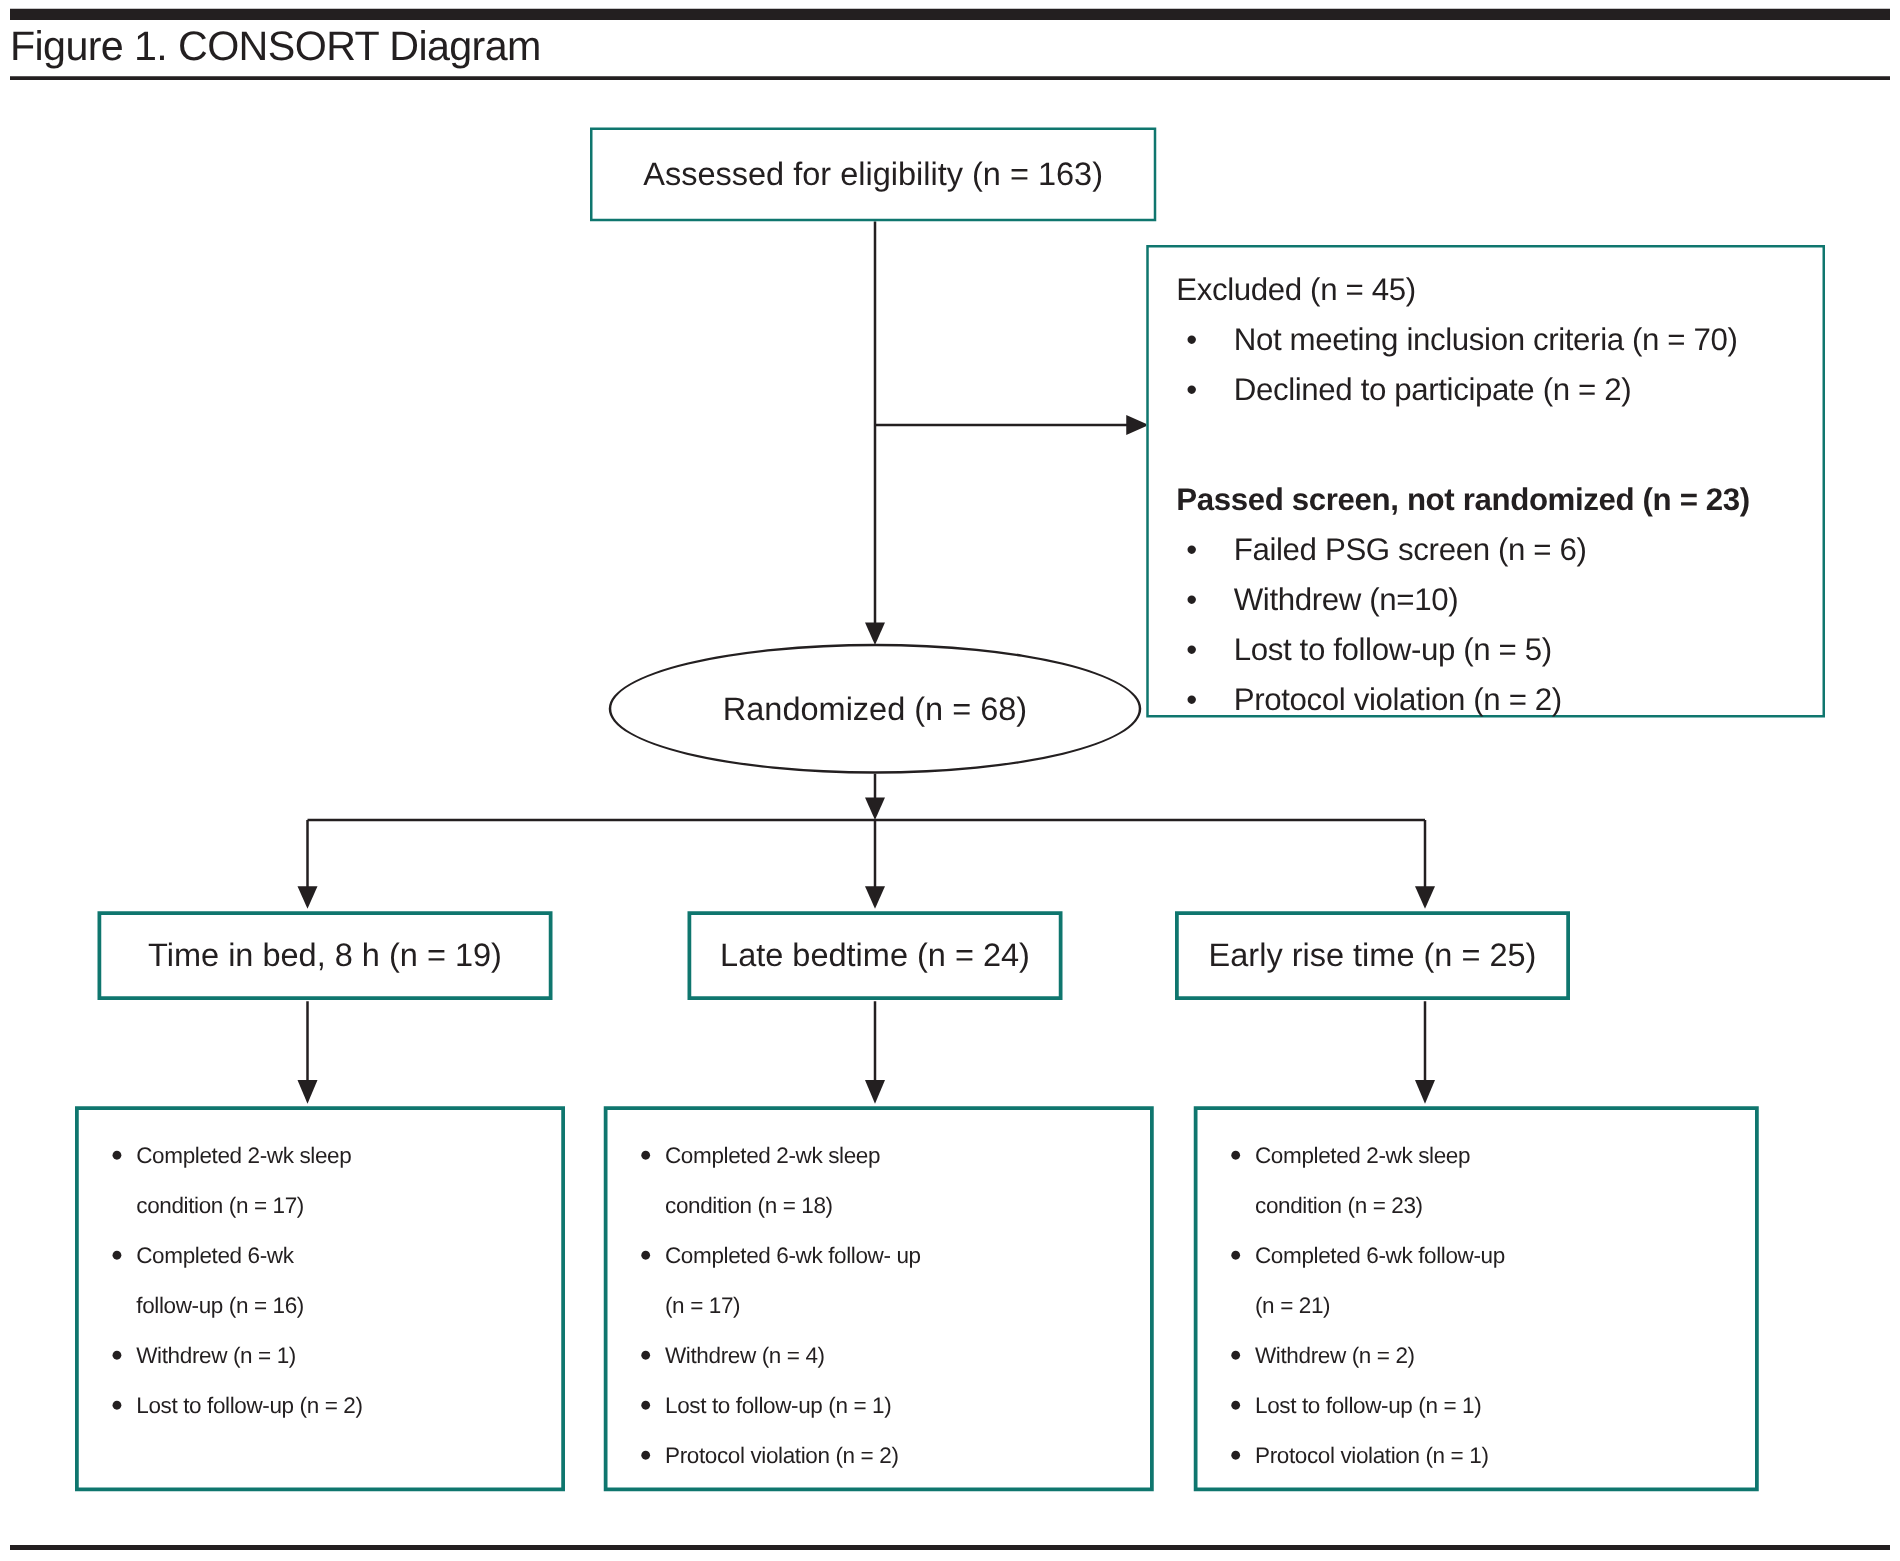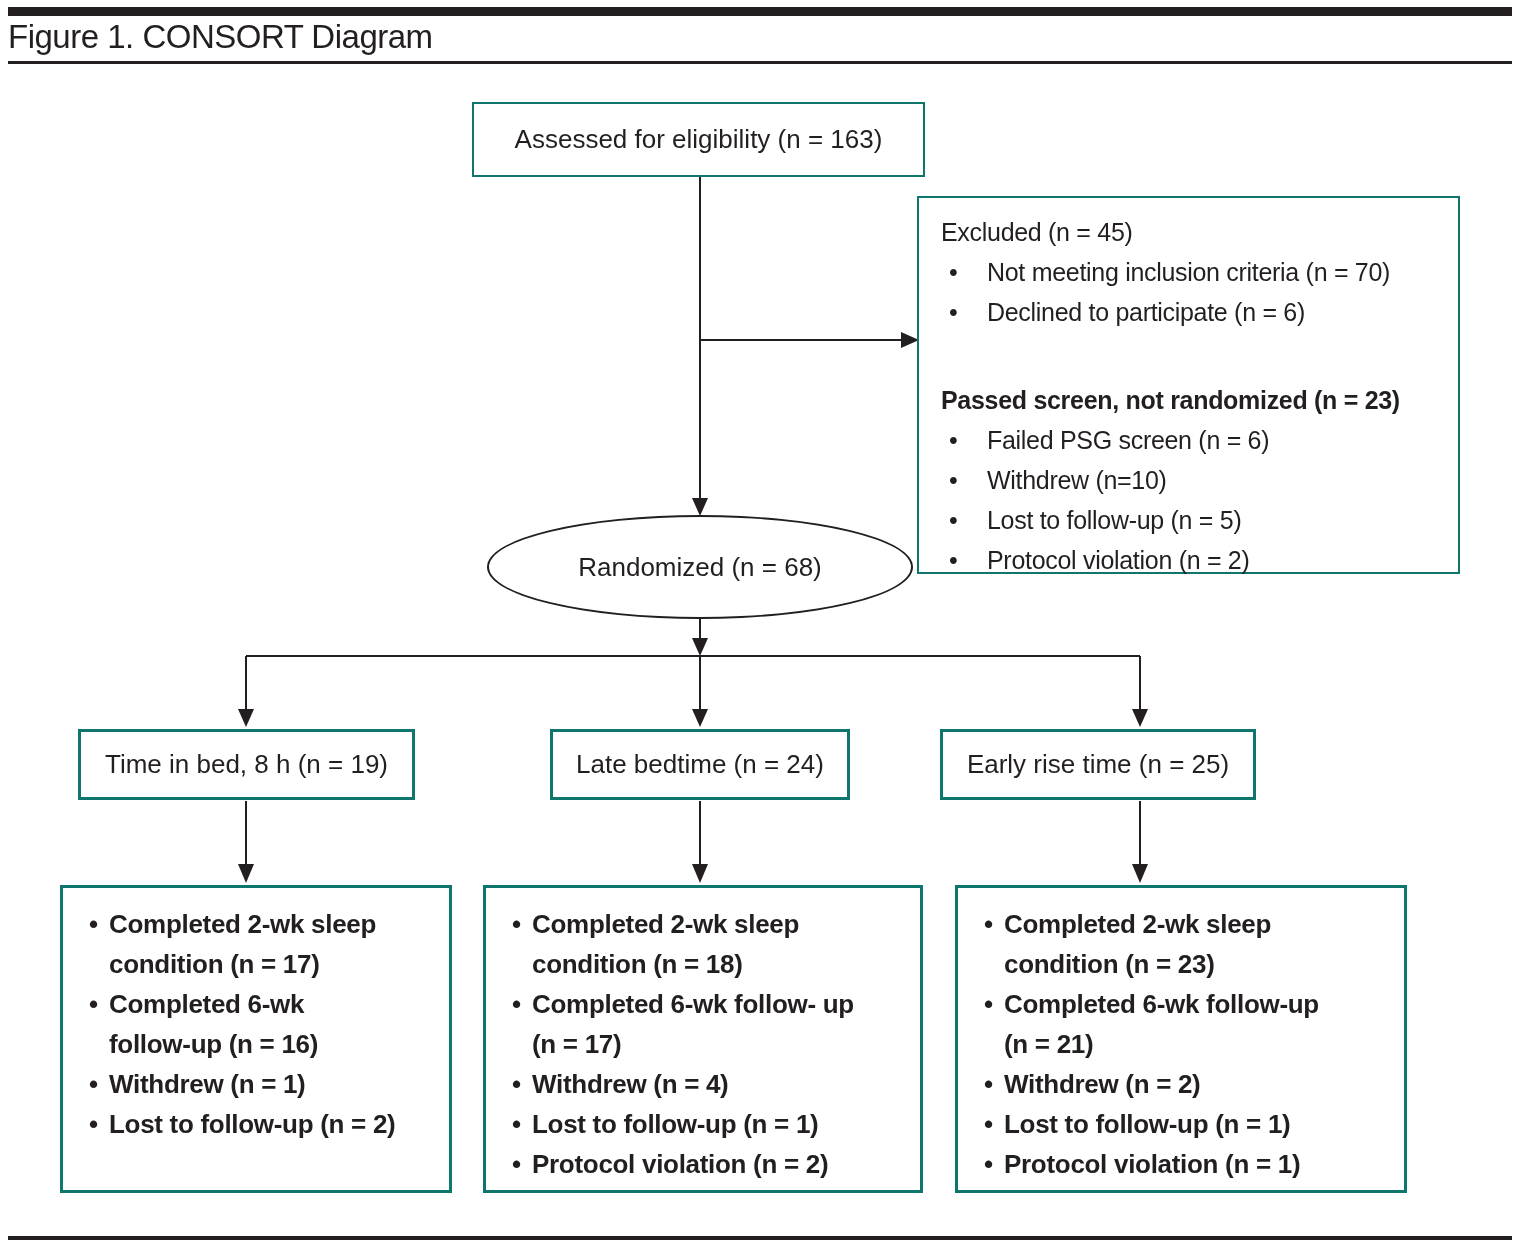--- a/index.html
+++ b/index.html
@@ -34,21 +34,21 @@
   ul.blist{list-style:none;margin:0;padding:0;}
   ul.blist li{
     position:relative;line-height:40px;font-size:25px;letter-spacing:-0.3px;
     padding-left:46px;white-space:pre;
   }
   ul.blist li::before{
     content:"\2022";position:absolute;left:8px;top:0;font-size:25px;
   }
   
   .outcomes{padding:16px 8px 0 0;}
-  .outcomes ul.blist li{font-size:26px;letter-spacing:-0.3px;font-weight:bold;}
+  .outcomes ul.blist li{font-size:18px;letter-spacing:-0.3px;}
   .outcomes ul.blist li::before{left:26px;font-size:26px;}
 </style>
 </head>
 <body>
 
 <div class="page">
 
   <div class="rule" style="left:8px;top:7px;width:1504px;height:9px;"></div>
   <h1 class="figure-title">Figure 1. CONSORT Diagram</h1>
   <div class="rule" style="left:8px;top:61px;width:1504px;height:3px;"></div>
@@ -84,36 +84,36 @@
   </svg>
 
   <div class="box center-label" style="left:472px;top:102px;width:453px;height:75px;">
     <span>Assessed for eligibility (n = 163)</span>
   </div>
 
   <div class="box excluded" style="left:917px;top:196px;width:543px;height:378px;">
     <div class="ex-heading">Excluded (n = 45)</div>
     <ul class="blist">
       <li>Not meeting inclusion criteria (n = 70)</li>
-      <li>Declined to participate (n = 6)</li>
+      <li>Declined to participate (n = 2)</li>
     </ul>
     <div class="ex-heading second">Passed screen, not randomized (n = 23)</div>
     <ul class="blist">
       <li>Failed PSG screen (n = 6)</li>
       <li>Withdrew (n=10)</li>
       <li>Lost to follow-up (n = 5)</li>
       <li>Protocol violation (n = 2)</li>
     </ul>
   </div>
 
   <div class="ellipse" style="left:487px;top:515px;width:426px;height:104px;">
     <span>Randomized (n = 68)</span>
   </div>
 
-  <div class="box thick center-label" style="left:78px;top:729px;width:337px;height:71px;">
+  <div class="box thick center-label" style="left:78px;top:729px;width:364px;height:71px;">
     <span>Time in bed, 8 h (n = 19)</span>
   </div>
   <div class="box thick center-label" style="left:550px;top:729px;width:300px;height:71px;">
     <span>Late bedtime (n = 24)</span>
   </div>
   <div class="box thick center-label" style="left:940px;top:729px;width:316px;height:71px;">
     <span>Early rise time (n = 25)</span>
   </div>
 
   <div class="box thick outcomes" style="left:60px;top:885px;width:392px;height:308px;">

